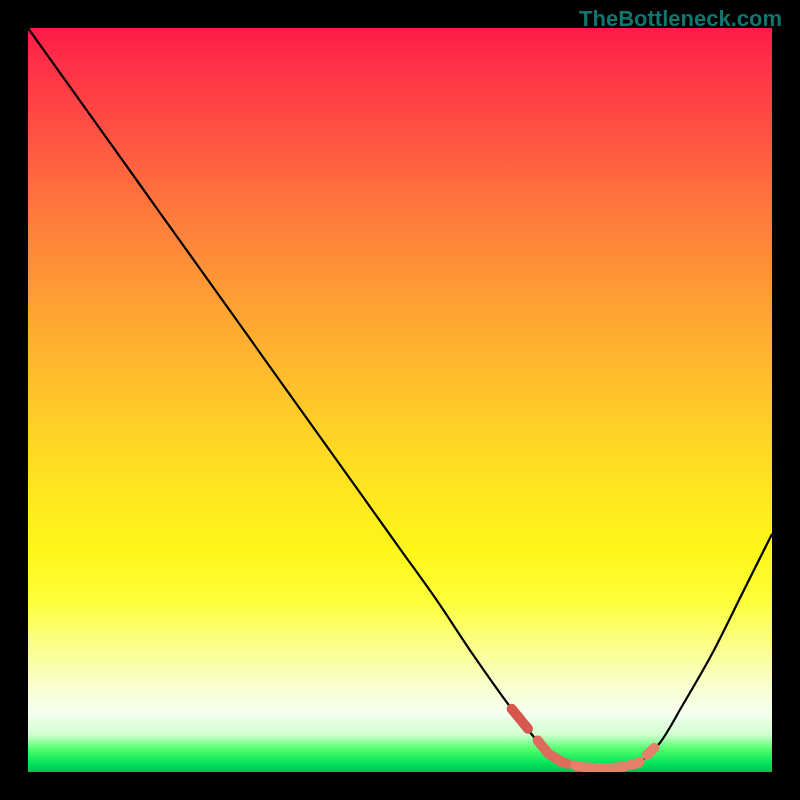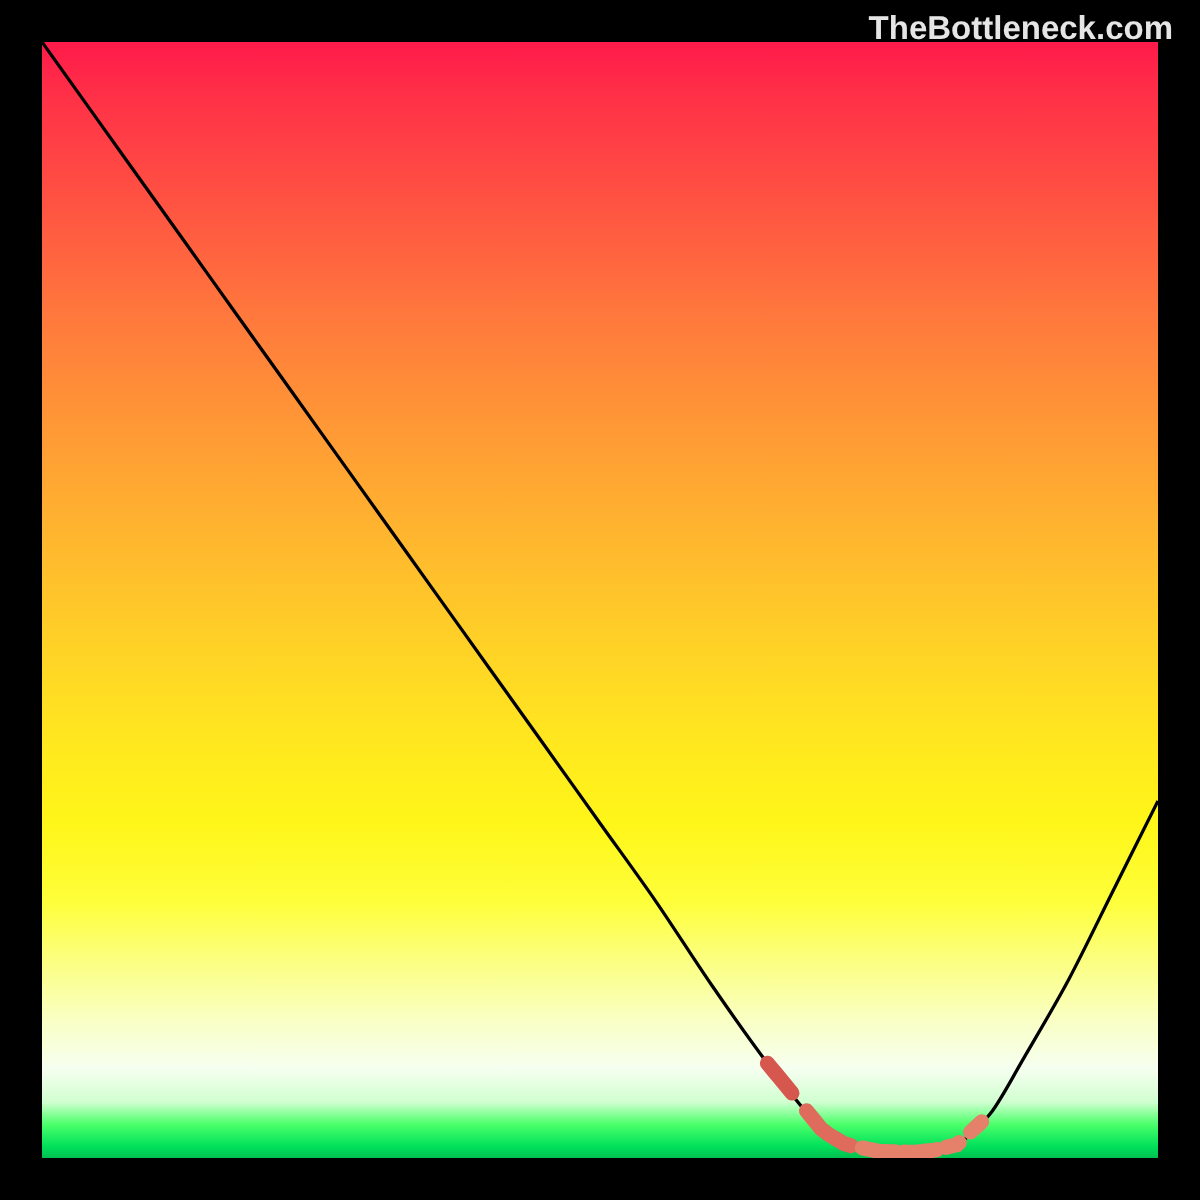--- a/index.html
+++ b/index.html
@@ -1,17 +1,17 @@
 <!DOCTYPE html>
 <html><head>
 <meta charset="utf-8">
 <style>
   * { margin: 0; padding: 0; box-sizing: border-box; }
   body { width: 800px; height: 800px; background: #000; position: relative; font-family: Arial, sans-serif; }
-  .watermark { position: absolute; top: 6px; right: 18px; color: #e5e5e5; font-size: 22px; font-weight: bold; z-index: 10; }
+  .watermark { position: absolute; top: 6px; right: 18px; color: #0f766e; font-size: 22px; font-weight: bold; z-index: 10; }
   .plot-area { position: absolute; top: 28px; left: 28px; width: 744px; height: 744px; }
   .gradient-bg { position: absolute; top: 0; left: 0; width: 100%; height: 100%;
     background: linear-gradient(to bottom,
       #ff1a4a 0%,
       #ff3147 5%,
       #ff5542 15%,
       #ff7a3c 25%,
       #ff9a35 35%,
       #ffb82e 45%,
       #ffd426 55%,

